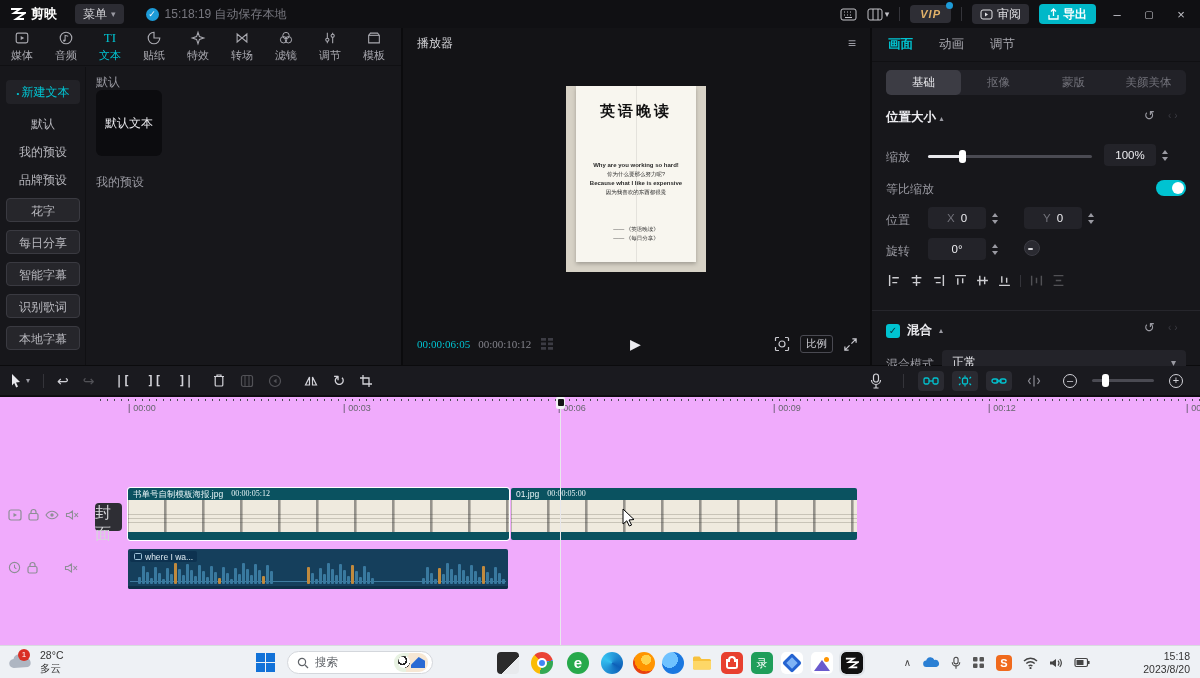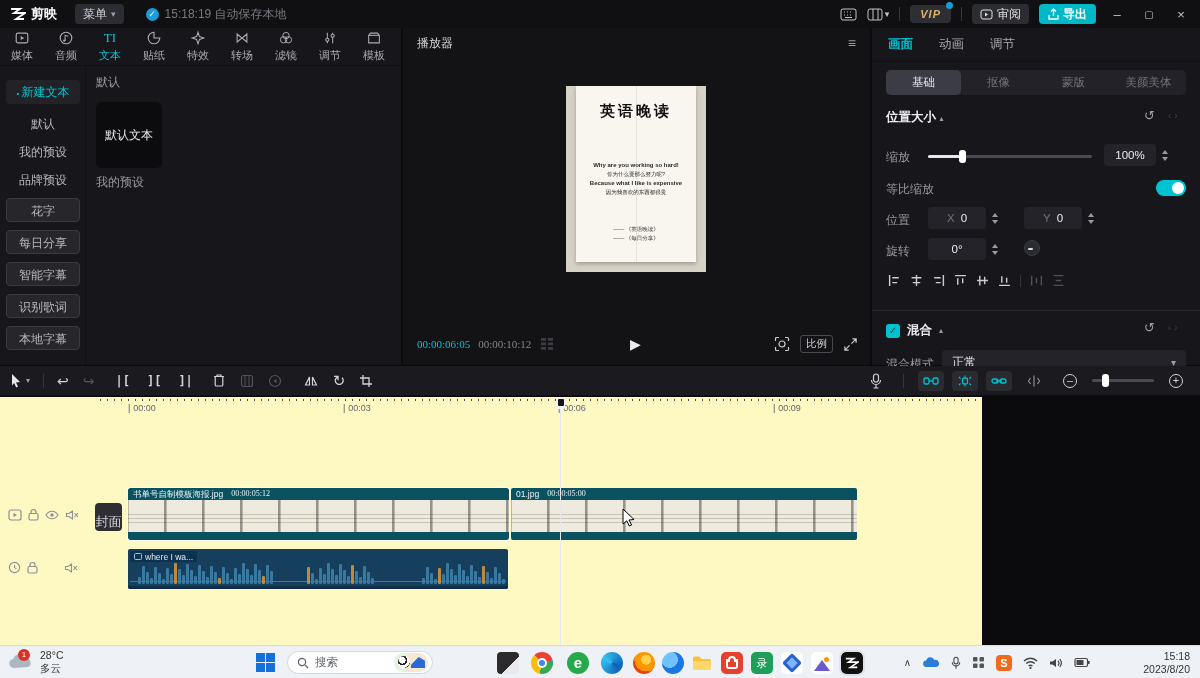--- a/index.html
+++ b/index.html
@@ -96,30 +96,30 @@
   
   .tlbar{left:0;top:366px;width:1200px;height:30px;background:#1a1a1f;border-bottom:1px solid #0e0e11;display:flex;align-items:center}
   .tl-ic{margin:0 7px;color:#d2d2d8;display:flex;align-items:center}
   .tl-ic.dim{opacity:.3}
   .tl-txt{font-family:"DejaVu Sans Mono",monospace;font-weight:bold;font-size:12px}
   .tdiv{width:1px;height:14px;background:#34343a;margin:0 6px}
   .tl-right{position:absolute;right:10px;display:flex;align-items:center;gap:8px}
   .tgl{width:26px;height:20px;background:#2a2a31;border-radius:4px;display:flex;align-items:center;justify-content:center}
 
   
-  .timeline{left:0;top:397px;width:982px;height:248px;background:#fef9c3;overflow:hidden}
+  .timeline{left:0;top:397px;width:1200px;height:248px;background:#f0abfc;overflow:hidden}
   .ruler{position:absolute;left:100px;right:0;top:2px;height:2px;
     background:repeating-linear-gradient(90deg,#4e4e56 0 1px,transparent 1px 7px)}
   .rlab{position:absolute;top:6px;color:#66666e;font-size:9px}
   .rlab b{font-weight:normal;margin-right:3px;color:#4c4c54}
   .playhead-line{position:absolute;width:1px;background:#e8e8ec;z-index:6}
   .ph-head{position:absolute;z-index:7;width:9px;height:12px;background:#f2f2f5;border-radius:2px}
   .ph-head:after{content:"";position:absolute;left:1.5px;top:2px;width:6px;height:7px;background:#141417;border-radius:1px}
   .trackic{position:absolute;display:flex;gap:6px;align-items:center;color:#8e8e96}
-  .cover-btn{position:absolute;background:#2e2e34;border-radius:4px;color:#d6d6da;font-size:13px;width:27px;height:28px;display:flex;align-items:flex-end;justify-content:center}
+  .cover-btn{position:absolute;background:#2e2e34;border-radius:4px;color:#d6d6da;font-size:16px;width:27px;height:28px;display:flex;align-items:flex-start;justify-content:center}
   .clip{position:absolute;height:52px;border-radius:2px;overflow:hidden}
   .clip .chead{height:12px;background:#0a5260;color:#e8f4f6;font-size:8.5px;line-height:12px;display:flex;gap:8px;padding:0 5px;white-space:nowrap}
   .clip .cbody{height:32px;background:#efeade;
      background-image:
        repeating-linear-gradient(90deg,rgba(0,0,0,.22) 0 1px,transparent 1px 36px,rgba(40,40,40,.45) 36px 38px),
        repeating-linear-gradient(0deg,rgba(100,95,82,.28) 0 1px,transparent 1px 4px);
      background-size:auto,24px 12px;background-position:0 0,6px 11px;background-repeat:repeat,repeat-x}
   .clip .cfoot{height:8px;background:#0a5260}
   .clip.selected{outline:1.5px solid #fff;outline-offset:0}
   .aclip{position:absolute;height:40px;background:#153f5c;border-radius:2px;overflow:hidden}
@@ -278,21 +278,21 @@
       <div class="sb-item" style="top:73px"><span>我的预设</span></div>
       <div class="sb-item" style="top:101px"><span>品牌预设</span></div>
       <div class="sb-item sb-box" style="top:131px"><span>花字</span></div>
       <div class="sb-item sb-box" style="top:163px"><span>每日分享</span></div>
       <div class="sb-item sb-box" style="top:195px"><span>智能字幕</span></div>
       <div class="sb-item sb-box" style="top:227px"><span>识别歌词</span></div>
       <div class="sb-item sb-box" style="top:259px"><span>本地字幕</span></div>
     </div>
 
     <div class="r lp-content-h" style="left:96px;top:46px">默认</div>
-    <div class="r default-card" style="left:96px;top:74px;width:66px;height:66px">
+    <div class="r default-card" style="left:96px;top:62px;width:66px;height:66px">
         <span>默认文本</span>
       </div>
     <div class="r lp-content-h" style="left:96px;top:146px">我的预设</div>
   </div>
 
   <div class="r player">
     <div class="pl-head">
       <span>播放器</span>
       <span style="font-size:14px;color:#9a9aa2">≡</span>
     </div>

